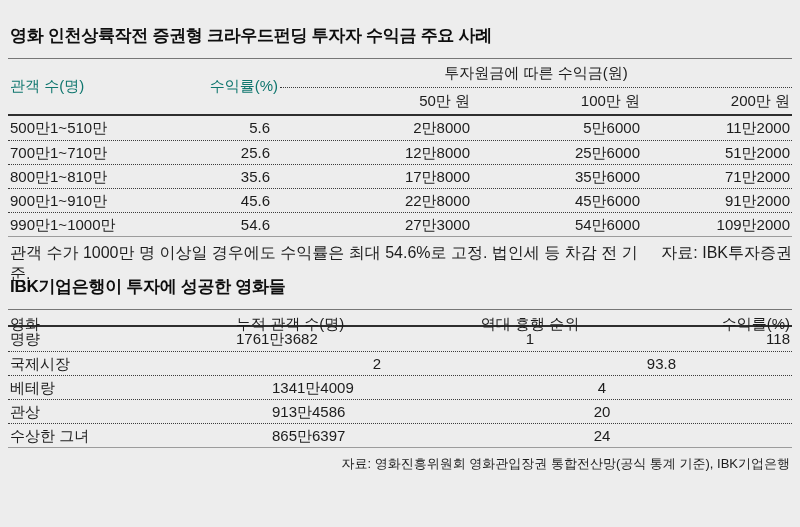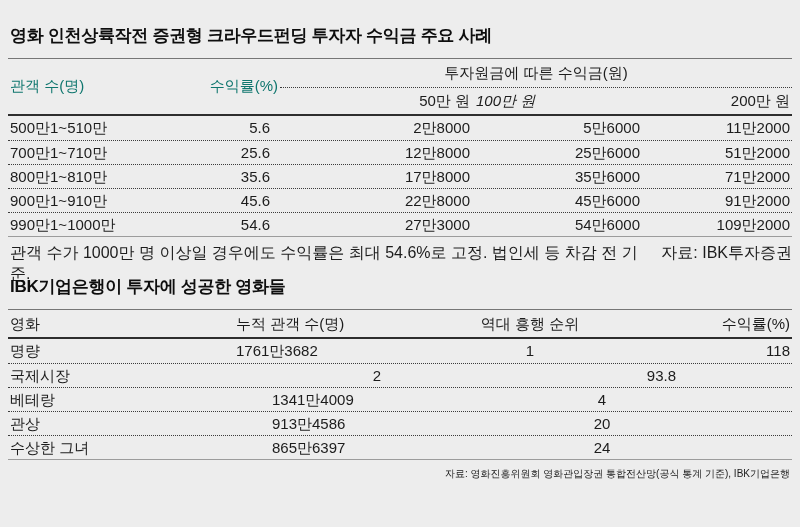--- a/index.html
+++ b/index.html
@@ -35,21 +35,21 @@
     height: 29px; line-height: 28px;
     text-align: center; font-size: 15px;
     border-bottom: 1px dotted #3c3c3c;
   }
   .subheads {
     display: grid;
     grid-template-columns: 196px 168px 148px;
     height: 26px; line-height: 25px; font-size: 15px;
   }
   .sub-1 { text-align: right; padding-right: 6px; }
-  .sub-2 { padding-right: 4px; font-style: italic; }
+  .sub-2 { text-align: right; padding-right: 4px; }
   .sub-3 { text-align: right; padding-right: 2px; }
 
   .t1-rows { border-bottom: 1px solid #9c9c9c; }
   .t1-row {
     display: grid;
     grid-template-columns: 180px 92px 196px 168px 148px;
     height: 24px; line-height: 23px; font-size: 15px;
   }
   .t1-row + .t1-row { border-top: 1px dotted #3c3c3c; }
   .cell-aud { padding-left: 2px; }
@@ -63,40 +63,40 @@
     padding: 6px 0 0 2px;
     font-size: 16px; color: #1c1c1c; height: 26px;
   }
   .note-src { white-space: nowrap; padding-left: 10px; }
 
   
   .title2 { margin-top: 13px; }
   .t2-head {
     display: grid;
     grid-template-columns: 220px 226px 152px 186px;
-    height: 30px;
+    height: 18px;
     border-top: 1px solid #767676;
     border-bottom: 2px solid #2e2e2e;
     font-size: 15px; line-height: 27px;
   }
   .t2-rows { border-bottom: 1px solid #9c9c9c; }
   .t2-row {
     display: grid;
     grid-template-columns: 220px 226px 152px 186px;
     height: 24px; line-height: 23px; font-size: 15px;
   }
   .t2-row + .t2-row { border-top: 1px dotted #3c3c3c; gap: 36px; }
   .c-movie { padding-left: 2px; }
   .c-cume { padding-left: 8px; }
   .c-rank { text-align: center; }
   .c-yield { text-align: right; padding-right: 2px; }
 
   .source2 {
     text-align: right;
-    font-size: 10px;
+    font-size: 13px;
     padding: 7px 2px 0 0;
     color: #1c1c1c;
   }
 </style>
 </head>
 <body>
 
 <div class="page">
 
   <div class="title">영화 인천상륙작전 증권형 크라우드펀딩 투자자 수익금 주요 사례</div>

